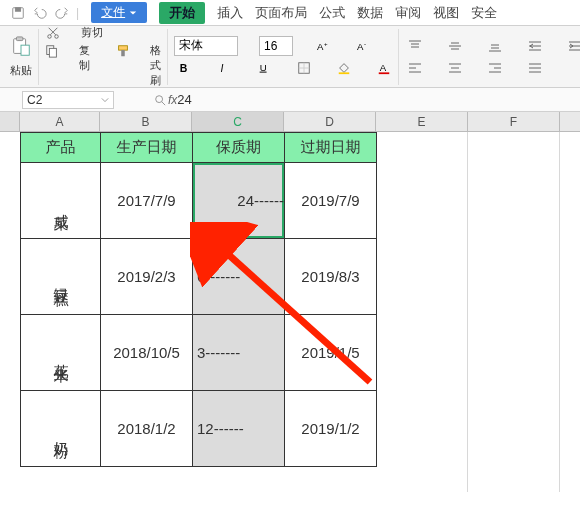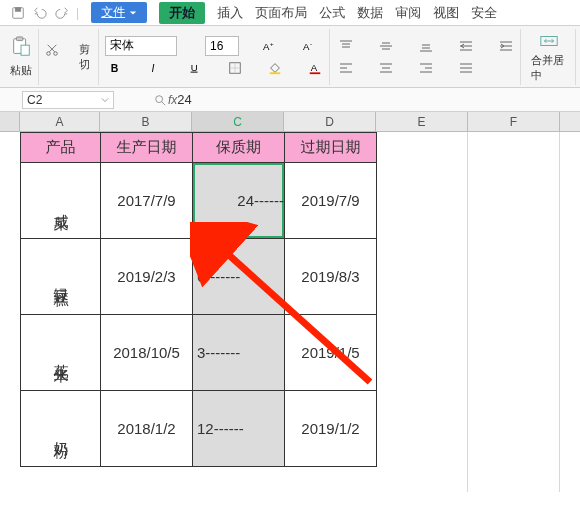--- a/index.html
+++ b/index.html
@@ -19,21 +19,21 @@
   .ribbon { height: 62px; background: #f5f5f5; border-bottom: 1px solid #d0d0d0; display: flex; align-items: center; padding: 2px 4px; gap: 2px; }
   .rgroup { display: flex; flex-direction: column; gap: 2px; padding: 0 4px; border-right: 1px solid #dcdcdc; height: 56px; justify-content: center; }
   .rgroup.single { flex-direction: column; align-items: center; }
   .ico { width: 16px; height: 16px; display: inline-flex; align-items: center; justify-content: center; }
   .ico svg { width: 14px; height: 14px; }
   .lbl { font-size: 11px; }
   .row { display: flex; align-items: flex-start; gap: 20px; }
   .paste-big { display: flex; flex-direction: column; align-items: center; gap: 5px; padding: 0 6px; border-right: 1px solid #dcdcdc; height: 56px; justify-content: center; }
   .paste-big svg { width: 22px; height: 22px; }
   select.fake, .fake-input { border: 1px solid #bbb; background: #fff; height: 20px; font-size: 12px; padding: 0 4px; }
-  .fontname { width: 72px; }
+  .fontname { width: 64px; }
   .fontsize { width: 34px; }
   .btnicon { width: 20px; height: 20px; display: inline-flex; align-items: center; justify-content: center; border: 1px solid transparent; }
   .btnicon svg { width: 14px; height: 14px; }
   .wide-btn { display: flex; flex-direction: column; align-items: center; gap: 2px; padding: 0 4px; height: 56px; justify-content: center; }
   .wide-btn svg { width: 20px; height: 20px; }
 
   
   .fxbar { height: 24px; display: flex; align-items: center; border-bottom: 1px solid #d0d0d0; background: #fafafa; }
   .namebox { width: 92px; border: 1px solid #ccc; background: #fff; height: 18px; margin-left: 22px; display: flex; align-items: center; padding: 0 4px; font-size: 12px; justify-content: space-between; }
   .fxsym { margin-left: 40px; font-style: italic; color: #666; font-size: 12px; display: flex; align-items: center; gap: 2px; }
@@ -46,21 +46,21 @@
   .corner { width: 20px; border-right: 1px solid #bbb; background: #e2e2e2; }
   .ch { border-right: 1px solid #bbb; text-align: center; font-size: 12px; color: #555; line-height: 20px; }
   .cA{width:80px}.cB{width:92px}.cC{width:92px}.cD{width:92px}.cE{width:92px}.cF{width:92px}
 
   .grid { position: relative; }
 
   
   .dtable { position: absolute; left: 20px; top: 0; }
   table.dt { border-collapse: collapse; }
   table.dt td { border: 1.5px solid #333; text-align: center; font-size: 15px; height: 76px; vertical-align: middle; }
-  table.dt thead td { height: 30px; background: #f9a8d4; font-size: 15px; }
+  table.dt thead td { height: 30px; background: #86efac; font-size: 15px; }
   .colA{width:80px}.colB{width:92px}.colC{width:92px}.colD{width:92px}
   .sel-col { background: #dcdcdc; }
   .sel-outline { box-shadow: inset 0 0 0 2px #2aa866; }
   .ch.sel { background: #d6d6d6; color: #2aa866; }
   .vertical-text { writing-mode: vertical-rl; text-orientation: upright; letter-spacing: 2px; display: inline-block; }
 
   
   .ghostcols { position: absolute; top: 0; left: 376px; bottom: 0; display: flex; }
   .ghostcols div { width: 92px; border-right: 1px solid #d8d8d8; height: 360px; }
 
@@ -121,25 +121,45 @@
     <div class="row">
       <span class="ico">
           <svg viewBox="0 0 16 16">
             <circle cx="4" cy="12" r="2" fill="none" stroke="#666"></circle>
             <circle cx="12" cy="12" r="2" fill="none" stroke="#666"></circle>
             <path d="M5 10L13 2M11 10L3 2" stroke="#666"></path>
           </svg>
         </span>
       <span class="lbl">剪切</span>
     </div>
+    <div class="row">
+      <div class="row">
+        <span class="ico">
+            <svg viewBox="0 0 16 16">
+              <rect x="2" y="2" width="8" height="10" fill="none" stroke="#666"></rect>
+              <rect x="5" y="5" width="8" height="10" fill="#fff" stroke="#666"></rect>
+            </svg>
+          </span>
+        <span class="lbl">复制</span>
+      </div>
+      <div class="row" style="margin-left:4px">
+        <span class="ico">
+            <svg viewBox="0 0 16 16">
+              <rect x="3" y="2" width="10" height="5" fill="#fc6" stroke="#a80"></rect>
+              <rect x="6" y="7" width="4" height="7" fill="#888"></rect>
+            </svg>
+          </span>
+        <span class="lbl">格式刷</span>
+      </div>
+    </div>
   </div>
   <div class="rgroup">
     <div class="row">
       <input class="fake-input fontname" value="宋体" style="">
-      <input class="fake-input fontsize" style="margin-left: 8px;" value="16">
+      <input class="fake-input fontsize" style="margin-left: 1px;" value="16">
       <span class="btnicon">
           <svg viewBox="0 0 16 16">
             <text x="1" y="12" font-size="11">A</text>
             <text x="9" y="8" font-size="7">+</text>
           </svg>
         </span>
       <span class="btnicon">
           <svg viewBox="0 0 16 16">
             <text x="1" y="12" font-size="11">A</text>
             <text x="9" y="8" font-size="7">-</text>

